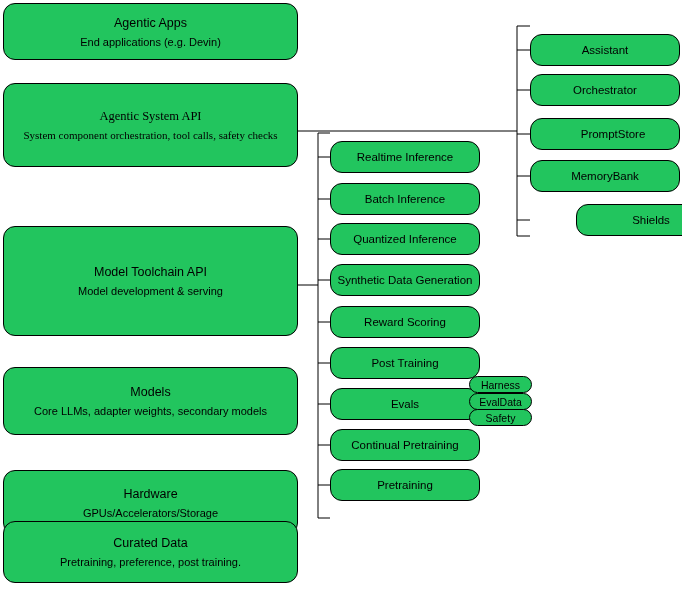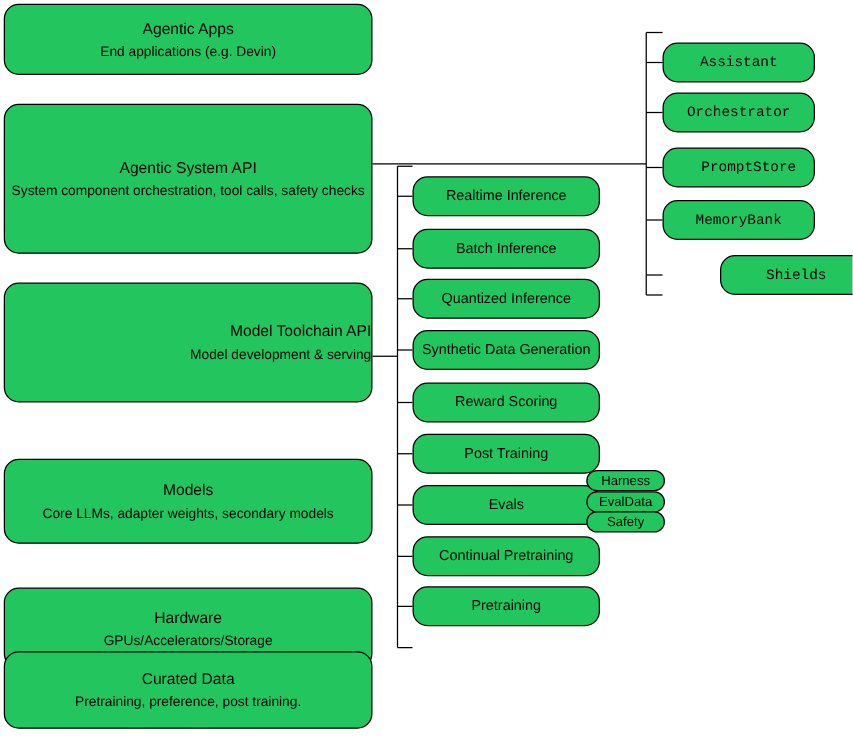--- a/index.html
+++ b/index.html
@@ -52,22 +52,21 @@
     font-size: 11.5px;
     height: 32px;
     justify-content: center;
   }
   .mid-pill {
     left: 330px;
     width: 150px;
   }
   .right-pill {
     left: 530px;
-    width: 122px;
-    font-family: Liberation Mono, monospace;
+    width: 150px;
   }
   .small-pill {
     border-radius: 11px;
     font-size: 10.5px;
     height: 17px;
     left: 469px;
     width: 63px;
   }
   svg.connectors {
     position: absolute;
@@ -107,25 +106,25 @@
     <path d="M 318 363 L 330 363" stroke="#000" stroke-width="1" fill="none"></path>
     <path d="M 318 404 L 330 404" stroke="#000" stroke-width="1" fill="none"></path>
     <path d="M 318 445 L 330 445" stroke="#000" stroke-width="1" fill="none"></path>
     <path d="M 318 485 L 330 485" stroke="#000" stroke-width="1" fill="none"></path>
   </svg>
 
   <div class="node stack-node" style="top:3px;height:57px;">
     <div class="stack-title">Agentic Apps</div>
     <div class="stack-sub">End applications (e.g. Devin)</div>
   </div>
-  <div class="node stack-node" style="top:83px;height:120px;">
+  <div class="node stack-node" style="top:83px;height:84px;font-family:Liberation Serif, serif;">
     <div class="stack-title">Agentic System API</div>
     <div class="stack-sub">System component orchestration, tool calls, safety checks</div>
   </div>
-  <div class="node stack-node" style="top:226px;height:96px;align-items:flex-end;">
+  <div class="node stack-node" style="top:226px;height:110px;">
     <div class="stack-title">Model Toolchain API</div>
     <div class="stack-sub">Model development &amp; serving</div>
   </div>
   <div class="node stack-node" style="top:367px;height:68px;">
     <div class="stack-title">Models</div>
     <div class="stack-sub">Core LLMs, adapter weights, secondary models</div>
   </div>
   <div class="node stack-node" style="top:470px;height:65px;">
     <div class="stack-title">Hardware</div>
     <div class="stack-sub">GPUs/Accelerators/Storage</div>

